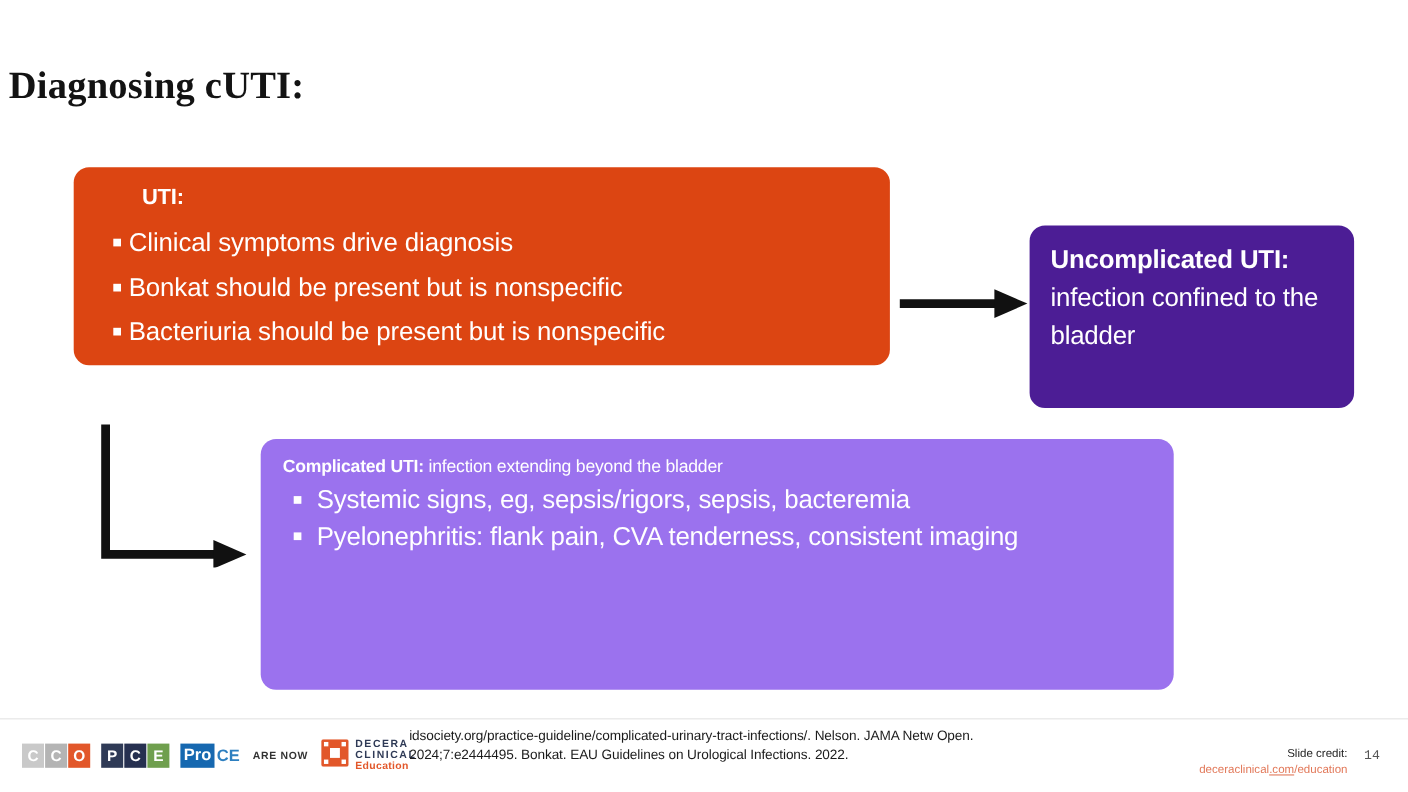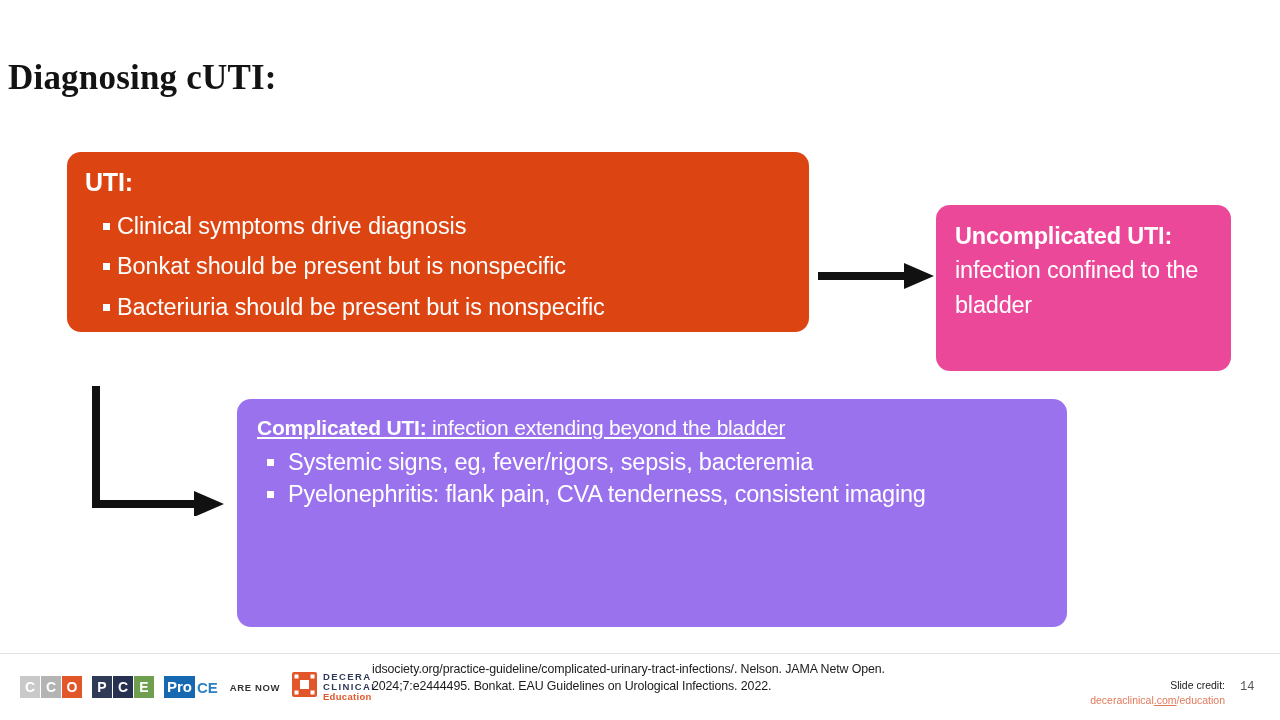--- a/index.html
+++ b/index.html
@@ -40,25 +40,26 @@
   
   #card-uti {
     left: 67px;
     top: 152px;
     width: 742px;
     height: 180px;
     background: #dc4512;
     padding: 16px 20px 10px 18px;
   }
   #card-uti .card-heading {
-    font-size: 25px;
+    font-size: 20px;
     font-weight: bold;
     line-height: 1.12;
     margin-bottom: 10px;
     letter-spacing: -0.2px;
+    margin-left: 44px;
   }
   #card-uti ul {
     list-style: none;
     margin: 0;
     padding: 0;
   }
   #card-uti li {
     position: relative;
     font-size: 23.5px;
     line-height: 1.72;
@@ -73,21 +74,21 @@
     height: 7px;
     background: #ffffff;
   }
 
   
   #card-uncomplicated {
     left: 936px;
     top: 205px;
     width: 295px;
     height: 166px;
-    background: #ec4899;
+    background: #4c1d95;
     padding: 14px 31px 10px 19px;
   }
   #card-uncomplicated .body {
     font-size: 23.5px;
     line-height: 1.46;
     letter-spacing: -0.2px;
   }
   #card-uncomplicated .body b {
     font-weight: bold;
   }
@@ -95,25 +96,24 @@
   
   #card-complicated {
     left: 237px;
     top: 399px;
     width: 830px;
     height: 228px;
     background: #9b72ee;
     padding: 14px 20px 10px 20px;
   }
   #card-complicated .lede {
-    font-size: 21px;
+    font-size: 16px;
     line-height: 1.46;
     letter-spacing: -0.2px;
     margin-bottom: 2px;
-    text-decoration: underline;
   }
   #card-complicated .lede b { font-weight: bold; }
   #card-complicated ul {
     list-style: none;
     margin: 0;
     padding: 0;
   }
   #card-complicated li {
     position: relative;
     font-size: 23.5px;
@@ -313,21 +313,21 @@
 <svg id="arrow-elbow" viewBox="0 0 142 134">
   <path d="M 10 4 L 10 122 L 112 122" stroke="#111111" stroke-width="8" fill="none"></path>
   <polygon points="108,109 138,122 108,135" fill="#111111"></polygon>
 </svg>
 
 <div class="card" id="card-complicated">
   <div class="lede"><b>Complicated UTI:</b><span> infection extending beyond the bladder</span></div>
   <ul>
     <li>
       <span class="sqbullet"></span>
-      <span>Systemic signs, eg, fever/rigors, sepsis, bacteremia</span>
+      <span>Systemic signs, eg, sepsis/rigors, sepsis, bacteremia</span>
     </li>
     <li>
       <span class="sqbullet"></span>
       <span>Pyelonephritis: flank pain, CVA tenderness, consistent imaging</span>
     </li>
   </ul>
 </div>
 
 <div id="footer-rule"></div>
 

